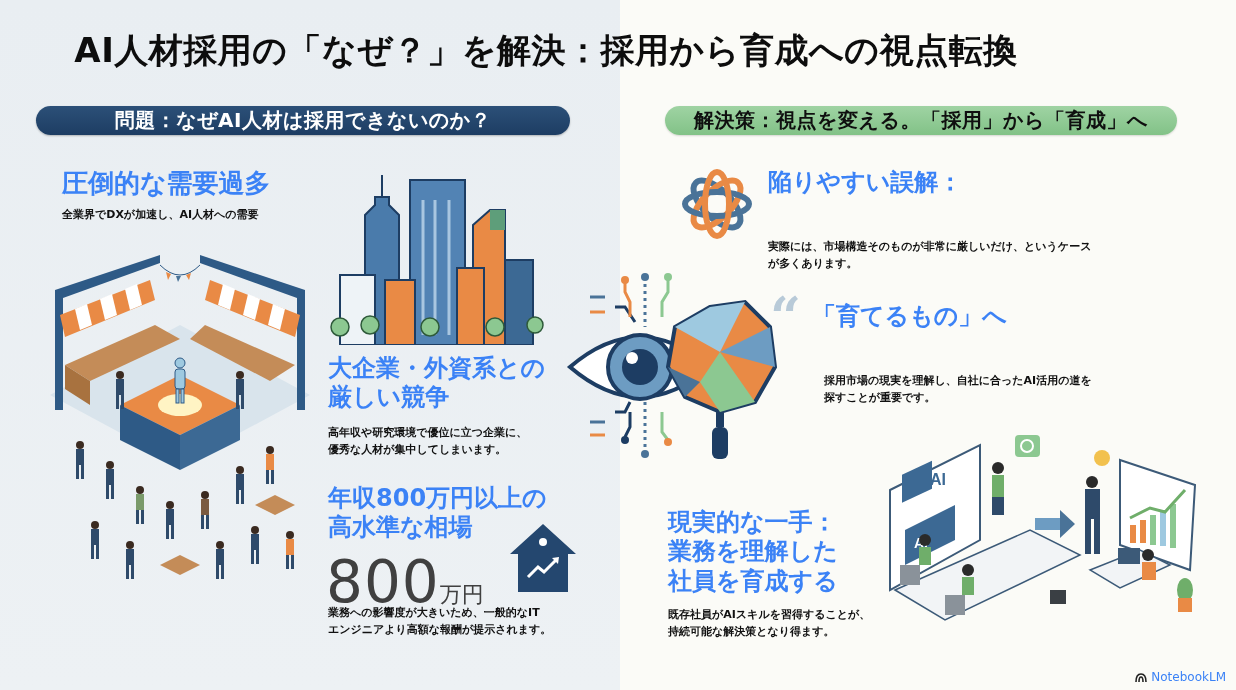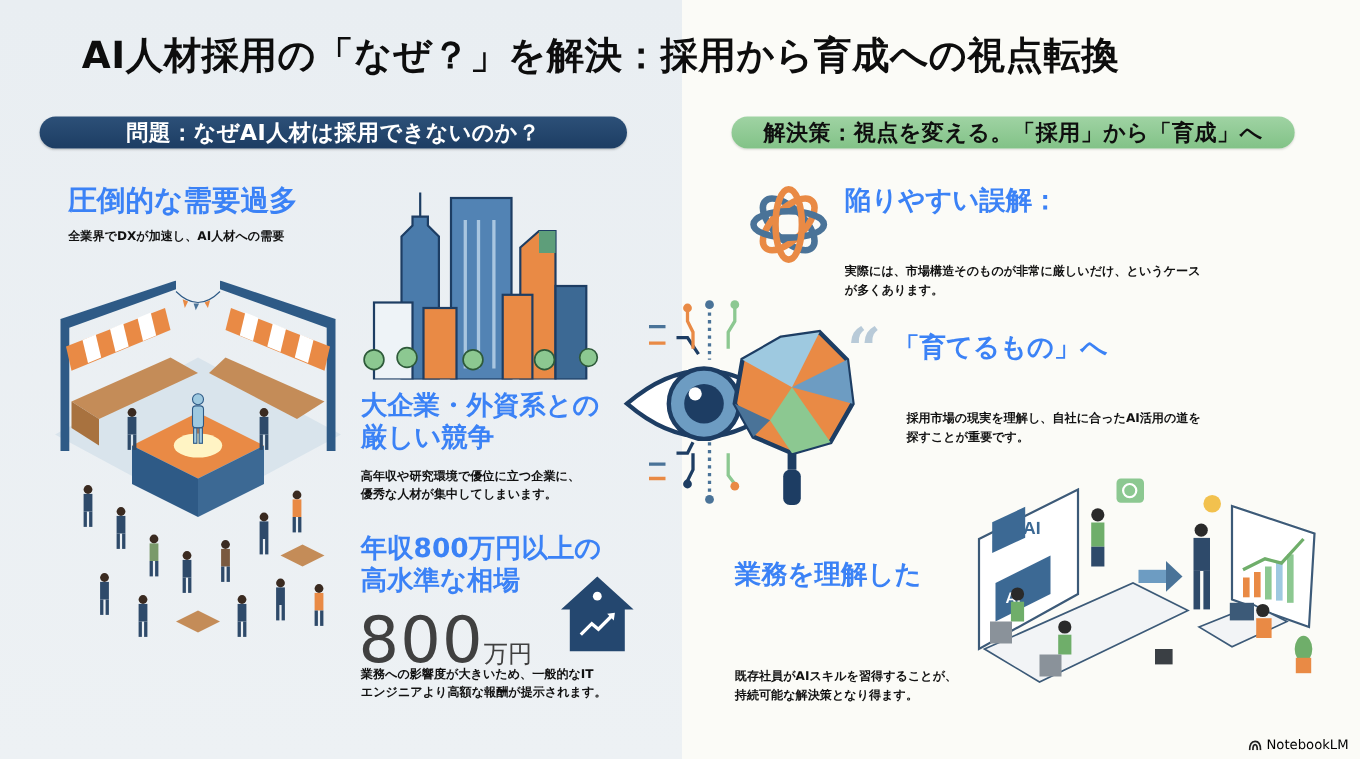--- a/index.html
+++ b/index.html
@@ -55,21 +55,21 @@
   .body-misconception { left: 768px; top: 238px; width: 400px; }
   .quote-mark {
     position: absolute; left: 770px; top: 290px; font-size: 54px; font-weight: bold;
     color: #b8cad8; font-family: "DejaVu Serif", serif; line-height: 1;
   }
   .heading-quote { left: 812px; top: 302px; font-size: 24px; }
   .body-quote { left: 812px; top: 372px; width: 380px; margin-left: 12px; }
   .heading-realistic { left: 668px; top: 508px; font-size: 24px; }
   .body-realistic { left: 668px; top: 606px; width: 260px; }
   .brand {
-    position: absolute; right: 10px; bottom: 6px; font-size: 12px; color: #000000;
+    position: absolute; right: 10px; bottom: 6px; font-size: 12px; color: #3b82f6;
     display: flex; align-items: center; gap: 4px;
   }
   .illus { position: absolute; }
 </style>
 </head>
 <body>
 
 <div class="bg-left"></div>
 <div class="bg-right"></div>
 
@@ -318,21 +318,23 @@
 <div class="quote-mark">“</div>
 <div class="h-big heading-quote">
   <div>「育てるもの」へ</div>
 </div>
 <div class="p-body body-quote">
   <div>採用市場の現実を理解し、自社に合ったAI活用の道を</div>
   <div>探すことが重要です。</div>
 </div>
 
 <div class="h-big heading-realistic">
+  <div>現実的な一手：</div>
   <div>業務を理解した</div>
+  <div>社員を育成する</div>
 </div>
 <div class="p-body body-realistic">
   <div>既存社員がAIスキルを習得することが、</div>
   <div>持続可能な解決策となり得ます。</div>
 </div>
 
 <svg class="illus" style="left:880px;top:430px" width="330" height="215" viewBox="0 0 330 215">
   <polygon points="10,60 100,15 100,110 10,160" fill="#ffffff" stroke="#3c5a78" stroke-width="2"></polygon>
   <rect x="22" y="55" width="30" height="28" fill="#3c6994" transform="skewY(-25)"></rect>
   <text x="50" y="55" font-size="16" font-weight="bold" fill="#3c6994" font-family="Liberation Sans, sans-serif">AI</text>

